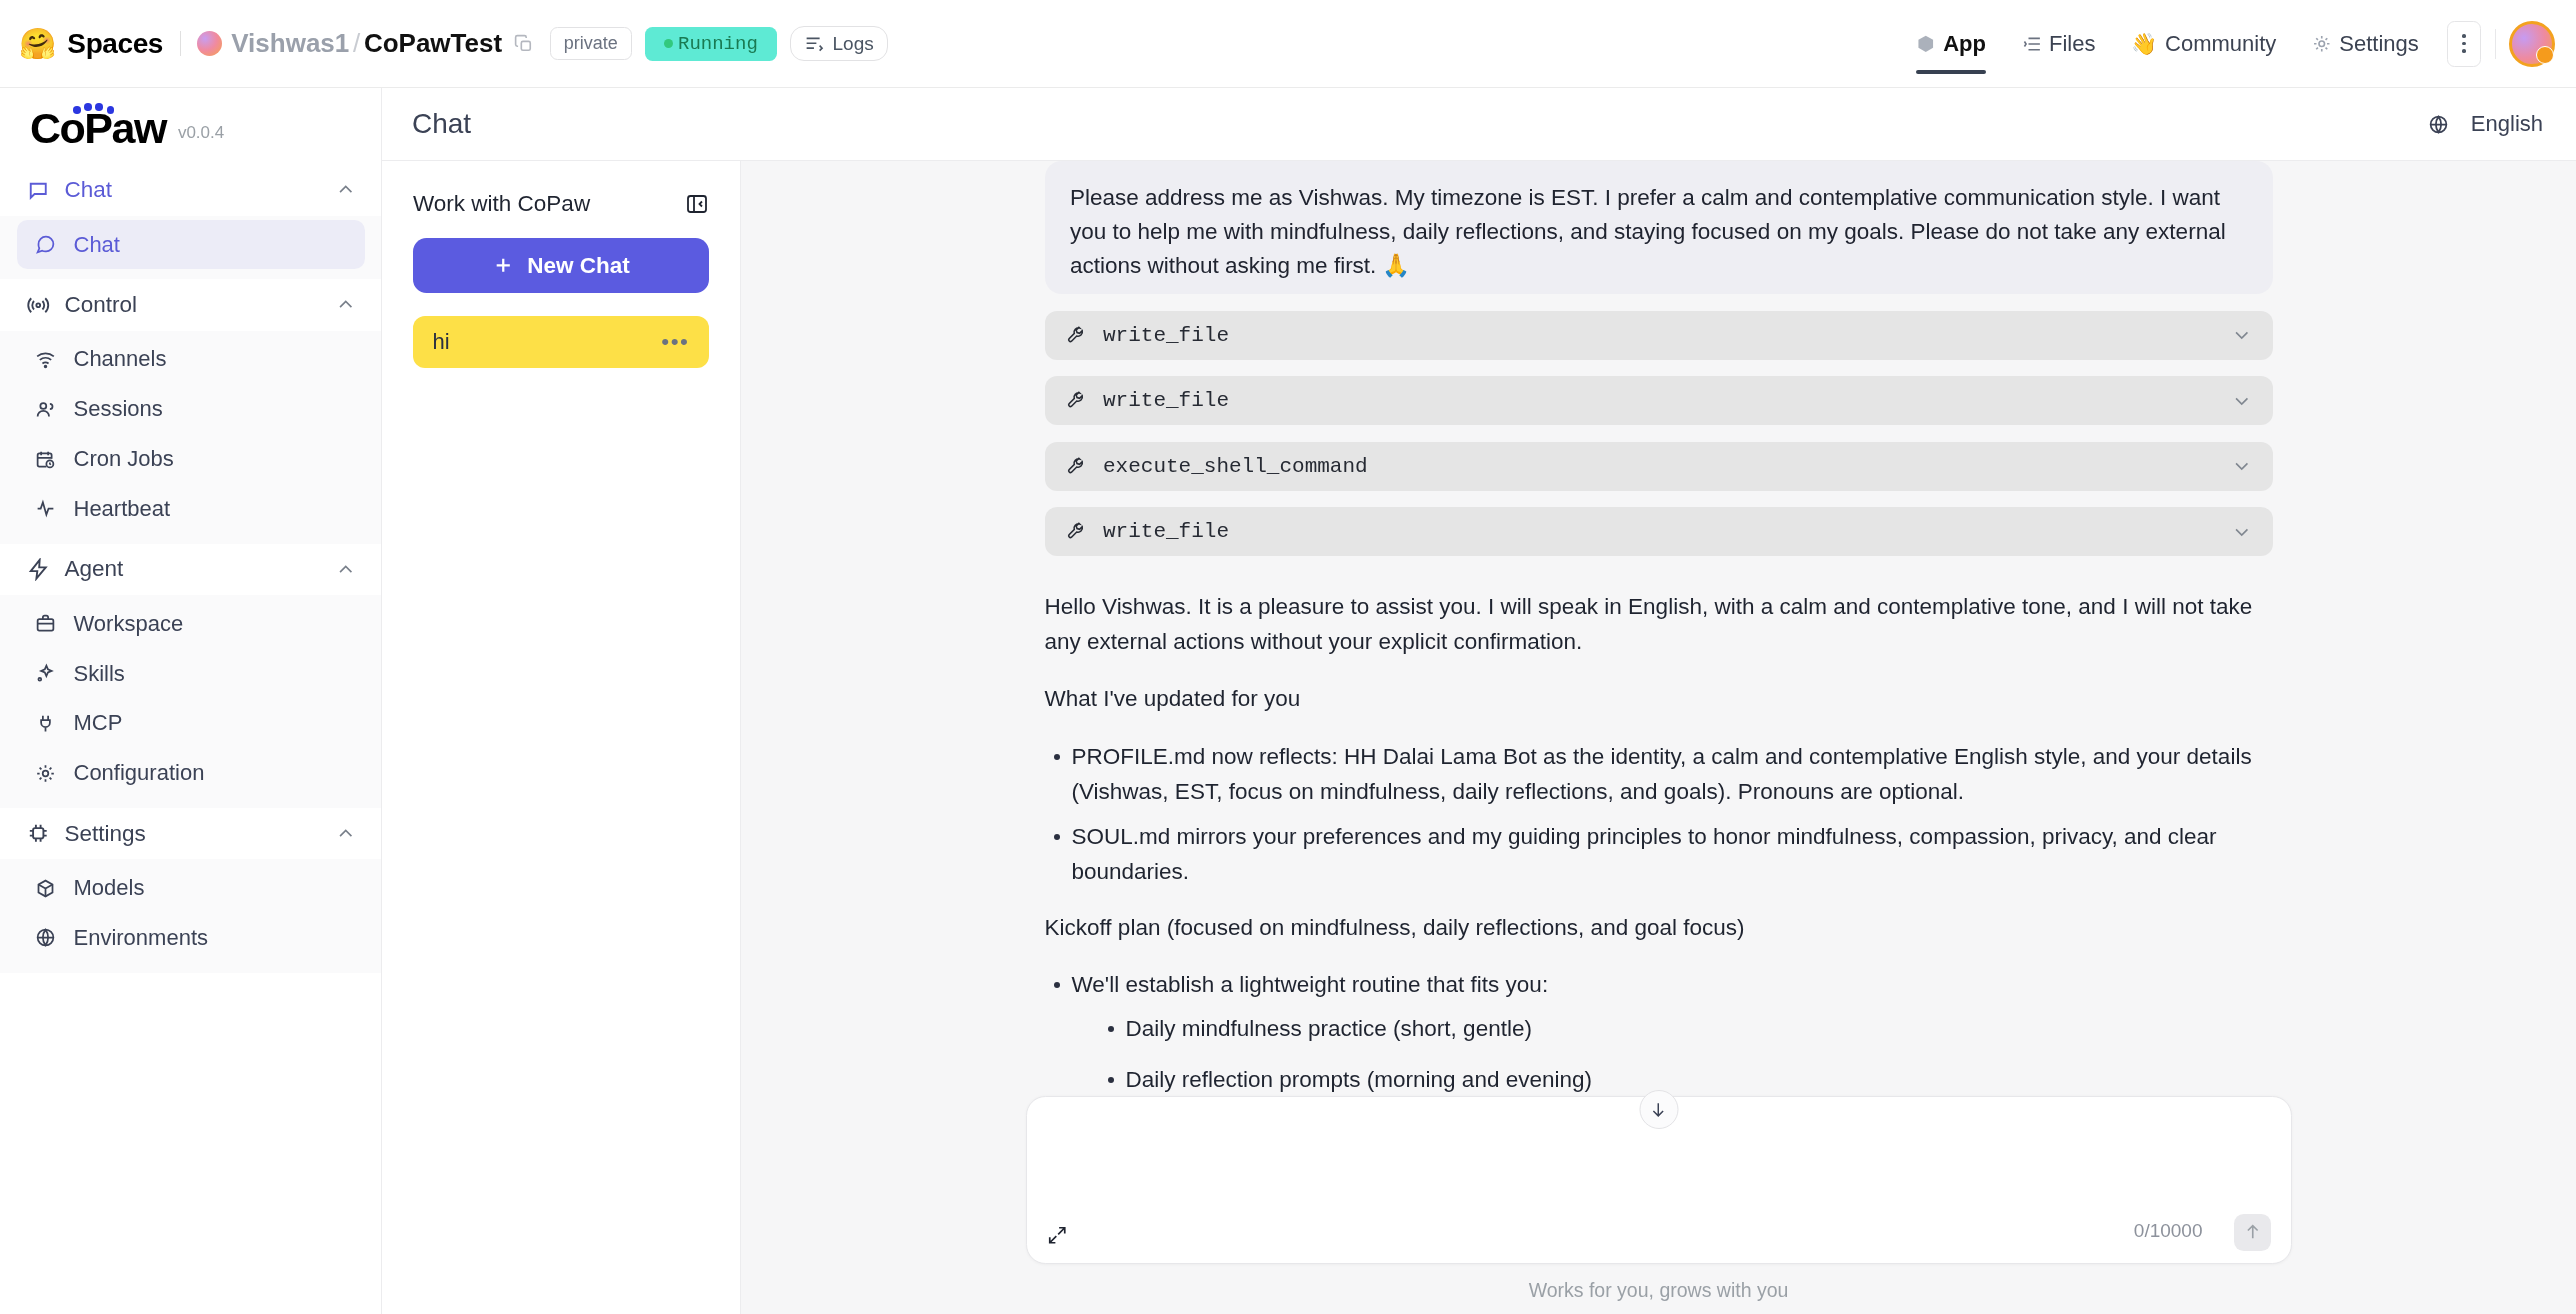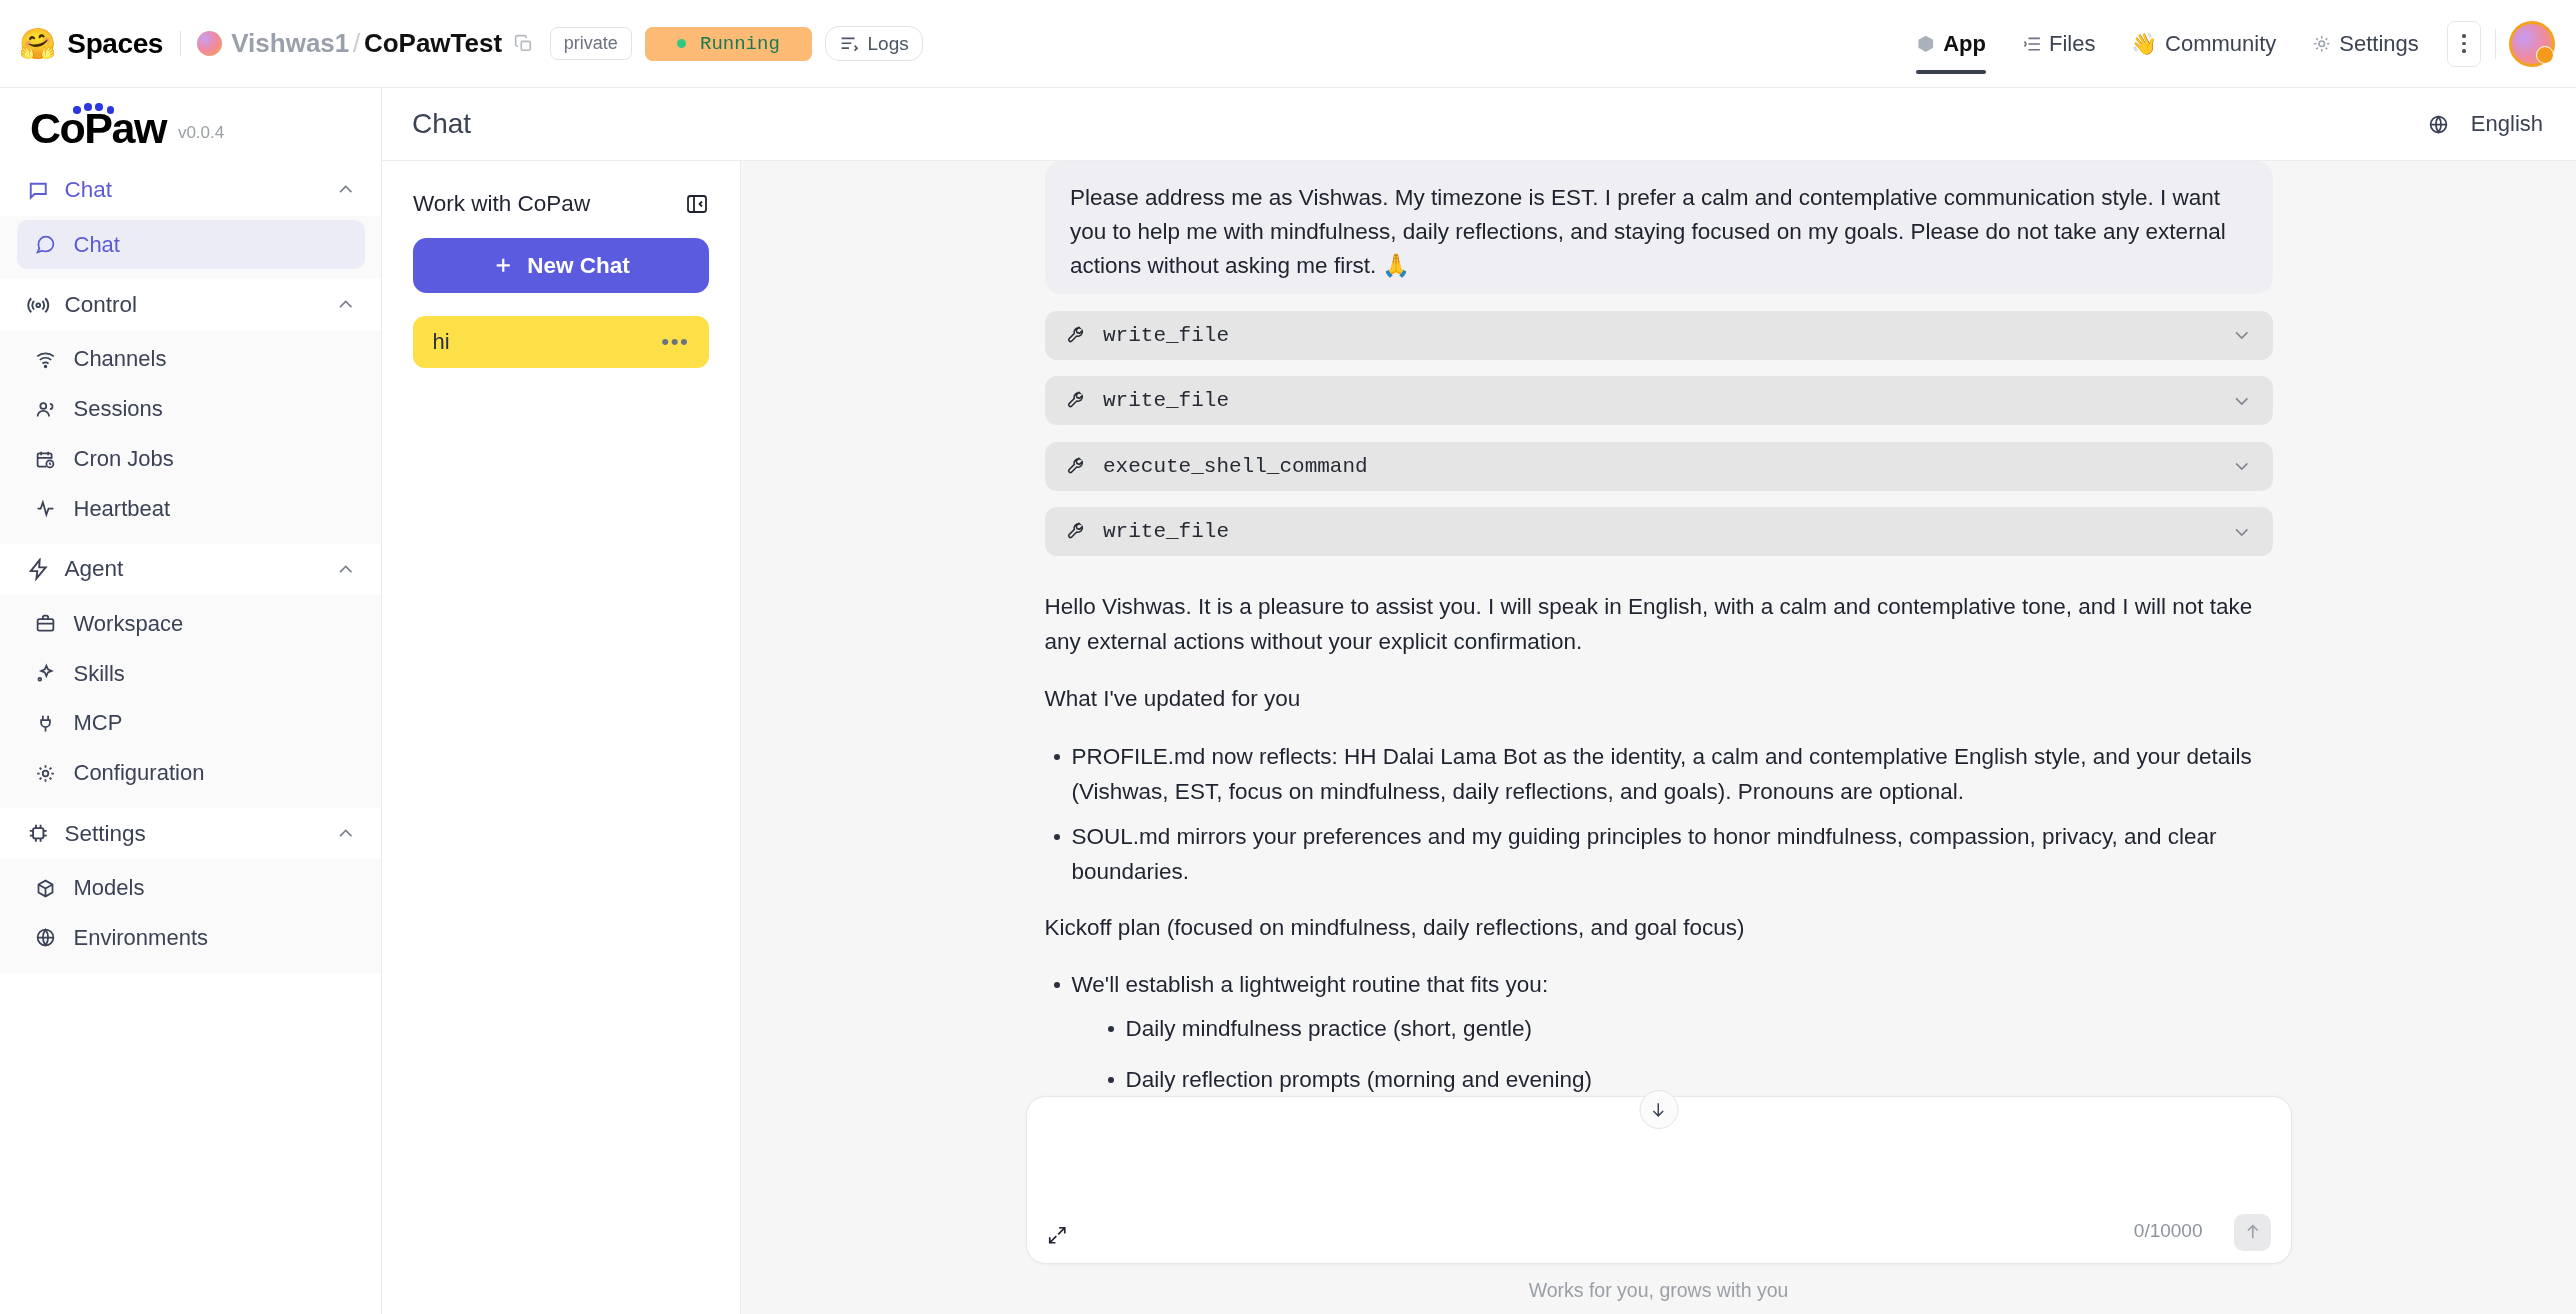--- a/index.html
+++ b/index.html
@@ -32,23 +32,23 @@
   }
   .bc-owner { font-size: 26px; color: #9aa0ab; font-weight: 600; }
   .bc-slash { font-size: 26px; color: #c9ccd2; margin: 0 3.7px; }
   .bc-repo  { font-size: 26px; color: #111; font-weight: bold; }
   .copy-ic { margin-left: 12px; opacity: .5; display: flex; }
   .tag-private {
     margin-left: 16.5px; border: 0.7px solid #e2e2e4; border-radius: 7.5px;
     padding: 5.2px 12.7px; font-size: 18px; color: #6b7280; background: #fff;
   }
   .tag-running {
-    margin-left: 13.5px; background: #fdba74; border-radius: 7.5px;
-    padding: 6px 32px; font-size: 19px; color: #197a52;
-    display: flex; align-items: center; gap: 14px;
+    margin-left: 13.5px; background: #5eead4; border-radius: 7.5px;
+    padding: 6px 19px; font-size: 19px; color: #197a52;
+    display: flex; align-items: center; gap: 5px;
     font-family: "Liberation Mono", monospace;
   }
   .dot-green { width: 9px; height: 9px; border-radius: 50%; background: #32c97e; flex: none; }
   .tag-logs {
     margin-left: 13.5px; border: 0.7px solid #e2e2e4; border-radius: 14px;
     padding: 5.2px 13.5px; font-size: 19px; color: #4b5563; background: #fff;
     display: flex; align-items: center; gap: 8.2px;
   }
 
   .hf-right { margin-left: auto; display: flex; align-items: center; gap: 0; }

